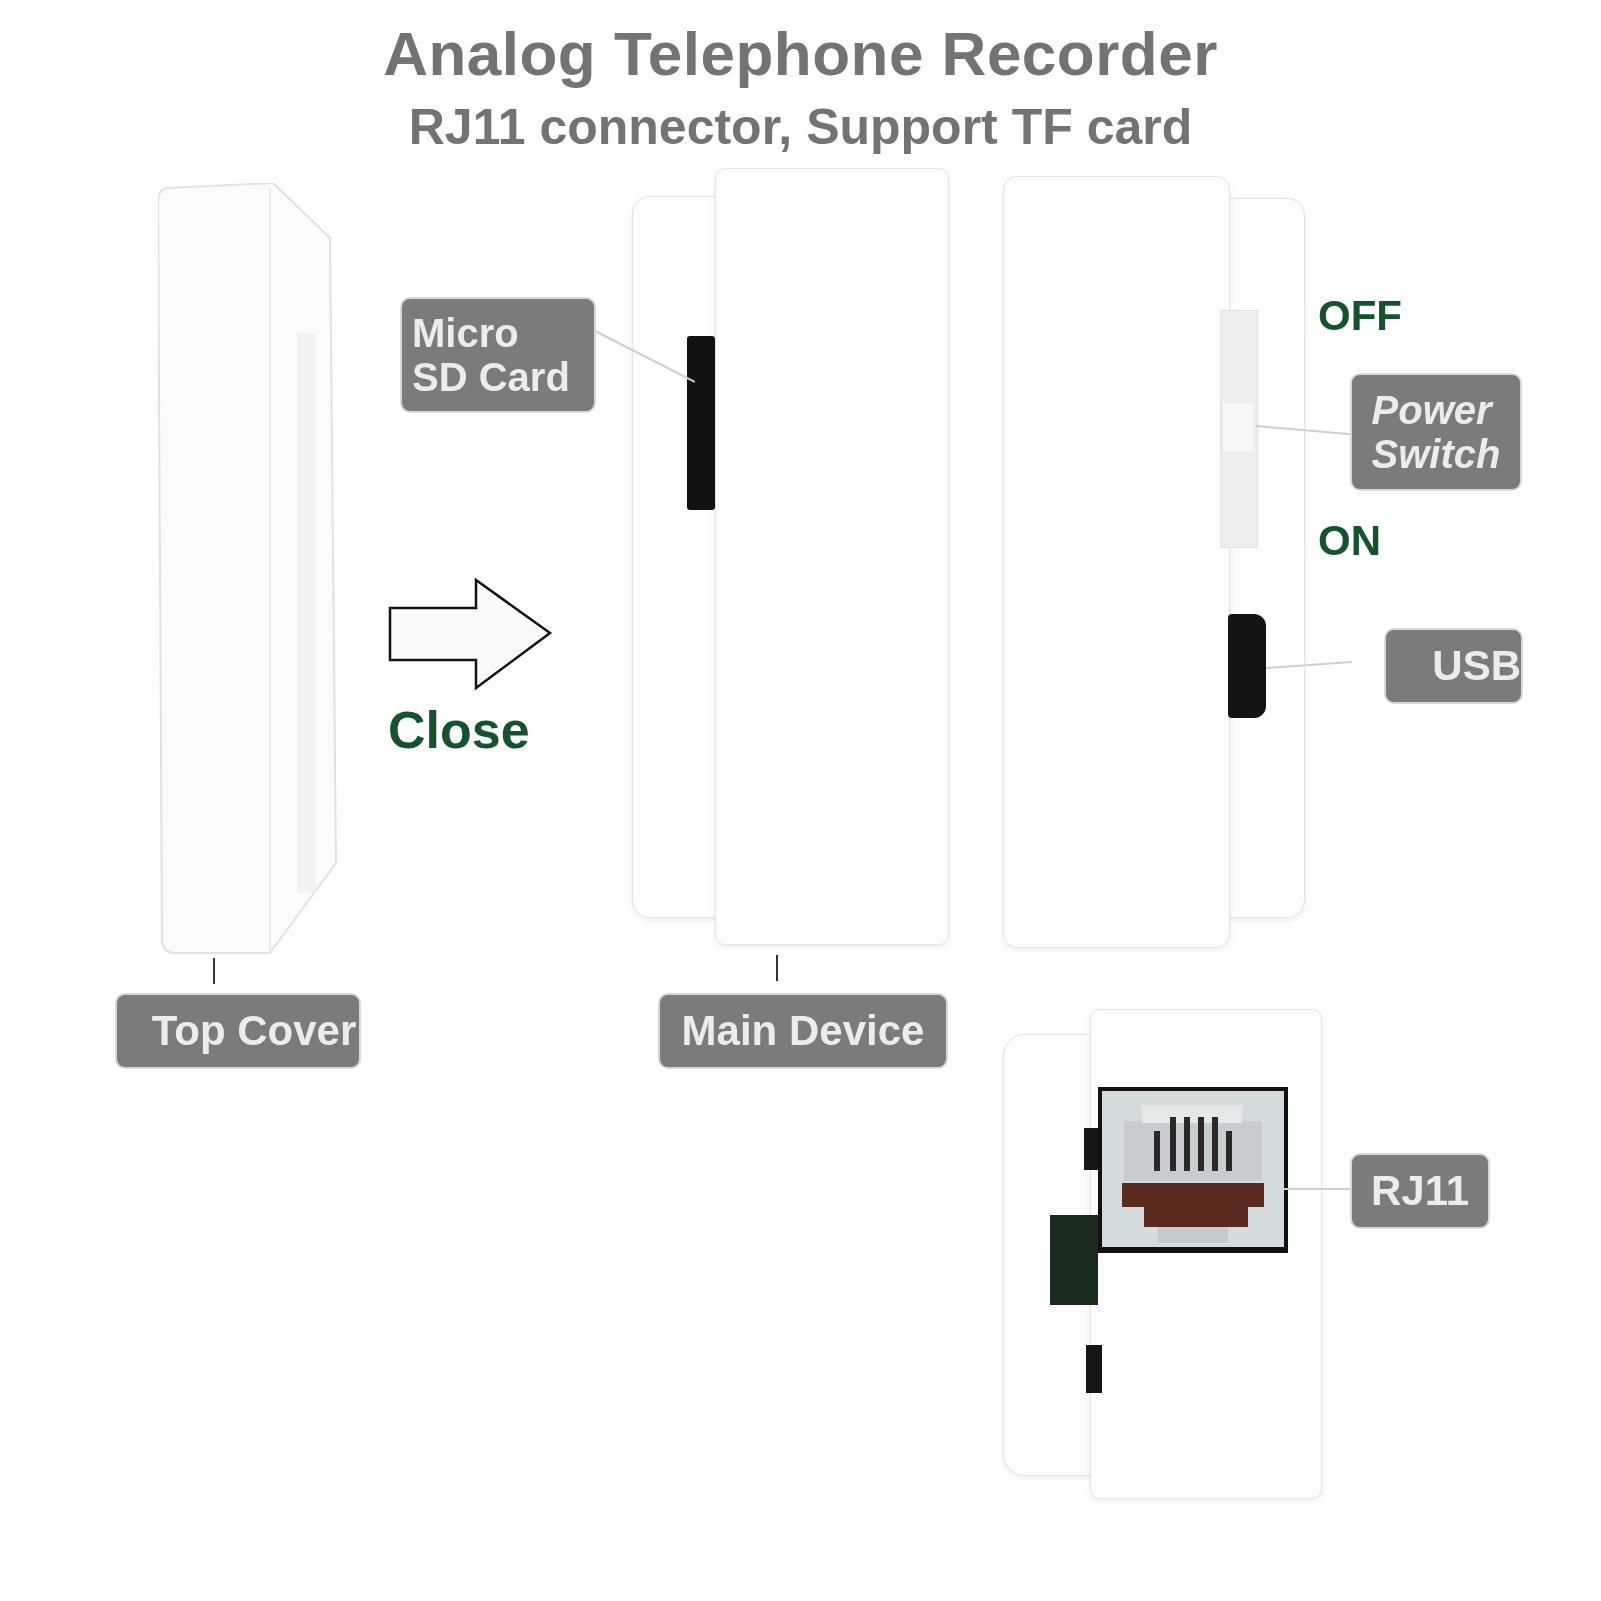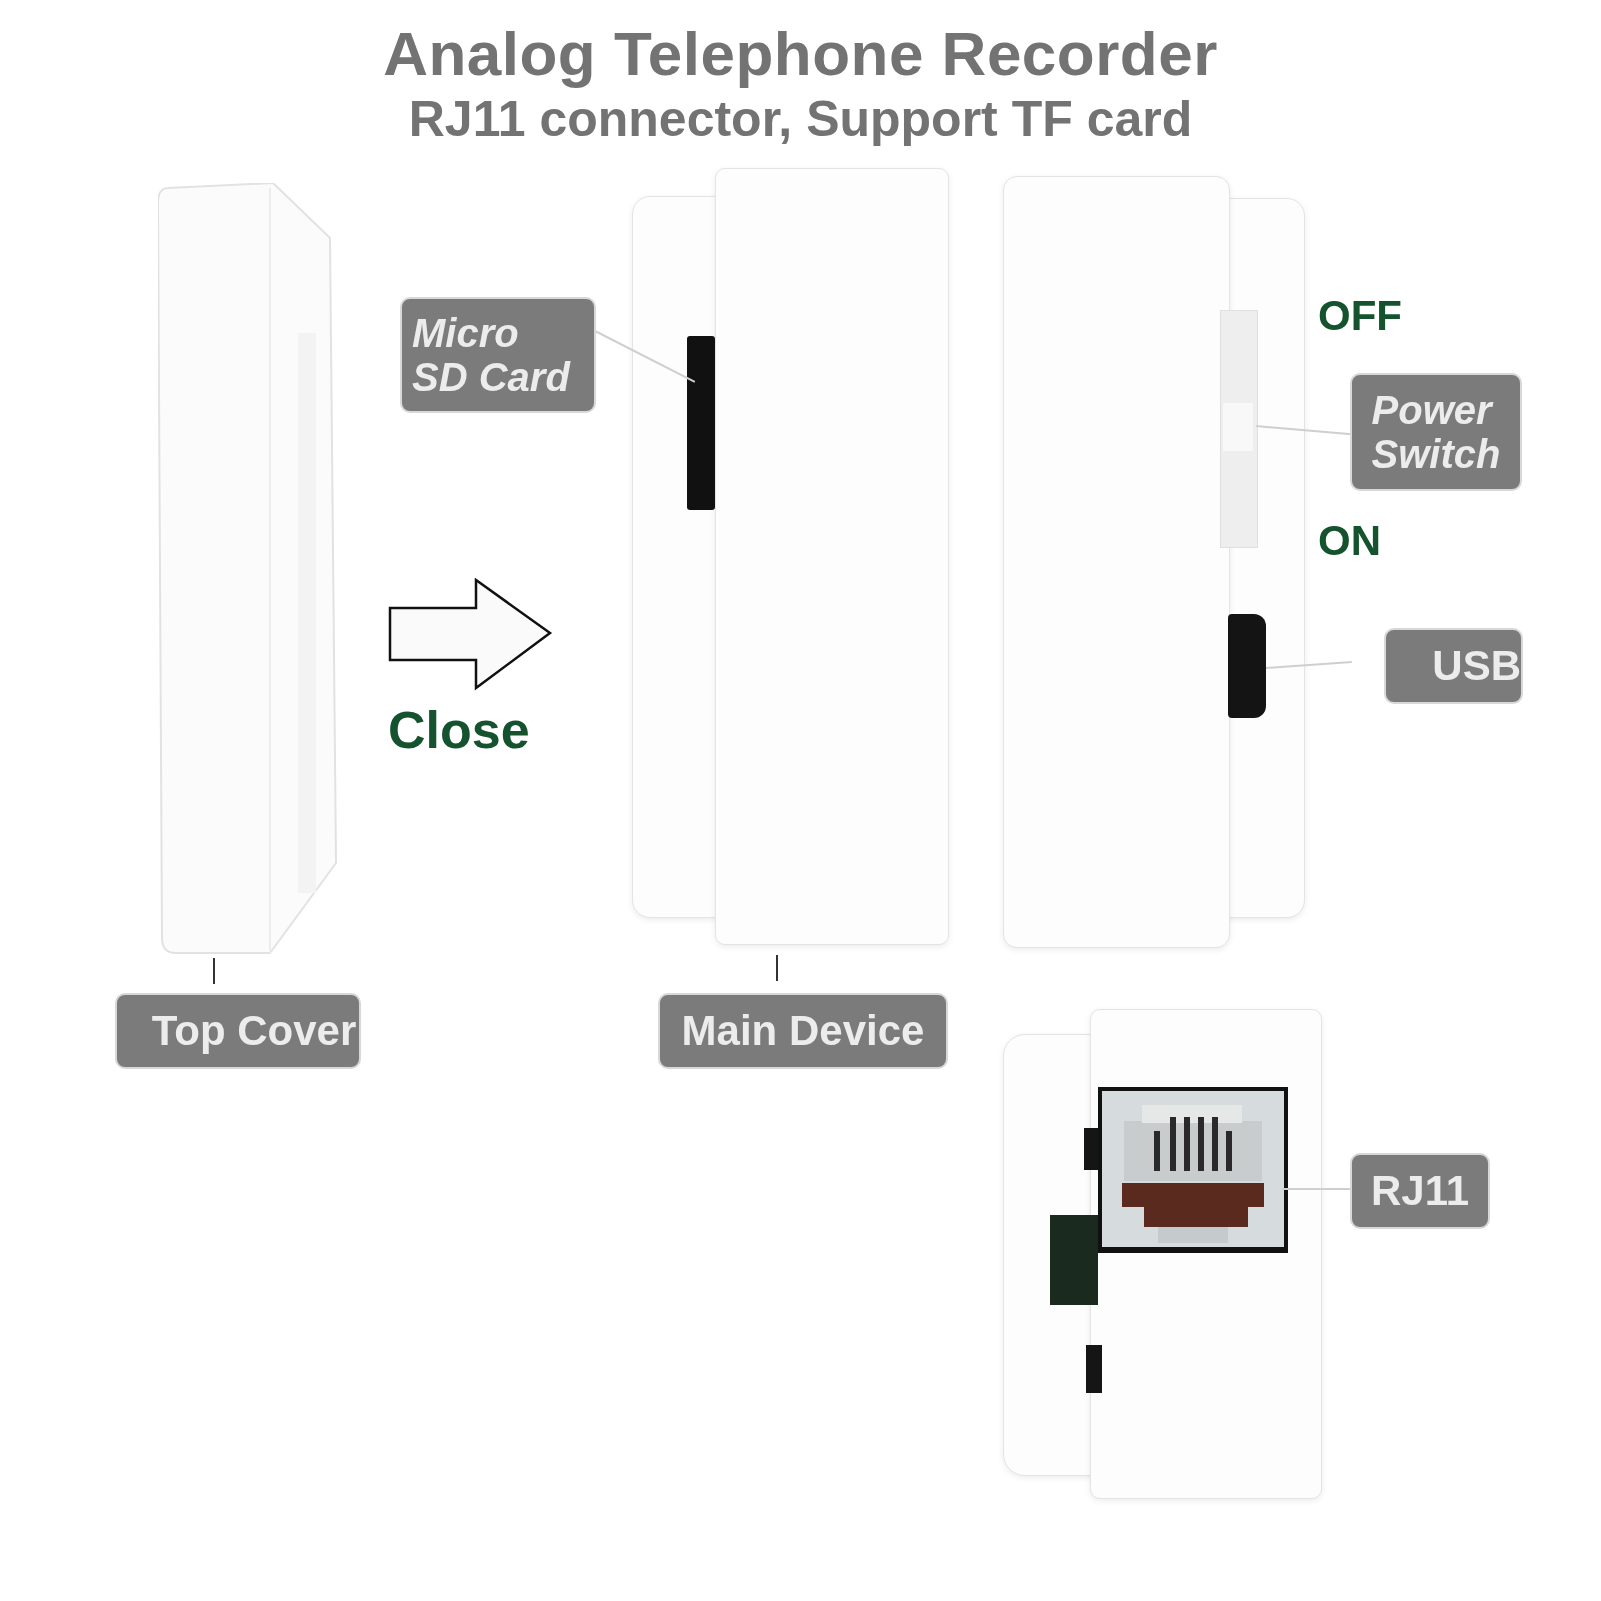--- a/index.html
+++ b/index.html
@@ -1,20 +1,20 @@
 <!DOCTYPE html>
 <html><head>
 <meta charset="utf-8">
 <style>
   html, body { margin: 0; padding: 0; }
   body { width: 1601px; height: 1601px; background: #ffffff; position: relative; overflow: hidden; font-family: "Liberation Sans", sans-serif; }
   .abs { position: absolute; }
   .title { left: 0; width: 1601px; text-align: center; font-weight: bold; color: #737373; }
   .t1 { top: 18px; font-size: 62px; letter-spacing: 0.5px; }
-  .t2 { top: 90px; font-size: 50px; }
+  .t2 { top: 98px; font-size: 50px; }
   .label { background: #7b7b7b; color: #ececec; font-weight: bold; border-radius: 10px; border: 2px solid #d8d8d8; box-sizing: border-box; display: flex; align-items: center; justify-content: center; text-align: left; line-height: 1.1; }
   .plain { font-weight: bold; color: #14532d; font-size: 42px; }
   .panel { background: #fdfdfd; border: 1px solid #e4e4e4; box-shadow: 0 2px 6px rgba(0,0,0,0.08); }
   .leader { background: #cfcfcf; height: 2px; transform-origin: left center; }
   .tick { width: 2px; height: 26px; background: #333; }
 </style>
 </head>
 <body>
 
 <div class="abs title t1">Analog Telephone Recorder</div>
@@ -36,21 +36,21 @@
   <svg width="165" height="115" viewBox="0 0 165 115">
     <polygon points="2,30 88,30 88,2 162,55 88,110 88,82 2,82" fill="#fafafa" stroke="#111" stroke-width="2.5"></polygon>
   </svg>
 </div>
 <div class="abs plain" style="left:388px;top:700px;font-size:52px;">Close</div>
 
 <div class="abs panel" style="left:632px;top:196px;width:130px;height:720px;border-radius:18px;"></div>
 <div class="abs panel" style="left:715px;top:168px;width:232px;height:775px;border-radius:10px;"></div>
 <div class="abs" style="left:687px;top:336px;width:28px;height:174px;background:#111;border-radius:3px;"></div>
 <div class="abs leader" style="left:595px;top:330px;width:112px;transform:rotate(27deg);"></div>
-<div class="abs label" style="left:400px;top:297px;width:196px;height:116px;font-size:40px;padding-left:10px;justify-content:flex-start;font-style:italic;">
+<div class="abs label" style="left:400px;top:297px;width:196px;height:116px;font-size:40px;padding-left:10px;justify-content:flex-start;">
   <div>
     <div>Micro</div>
     <div>SD Card</div>
   </div>
 </div>
 <div class="abs tick" style="left:776px;top:955px;"></div>
 <div class="abs label" style="left:658px;top:993px;width:290px;height:76px;font-size:42px;align-items:center;">
   <span>Main Device</span>
 </div>
 

